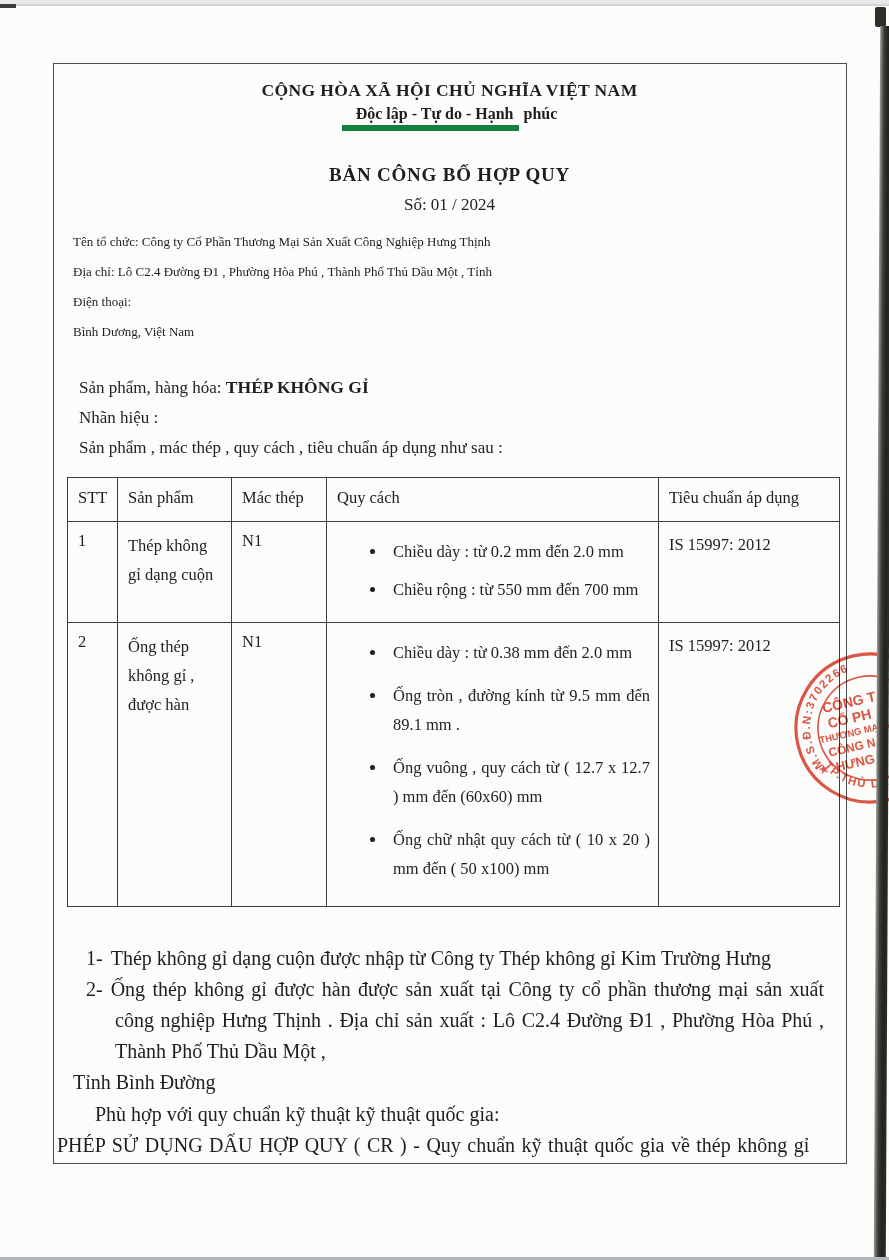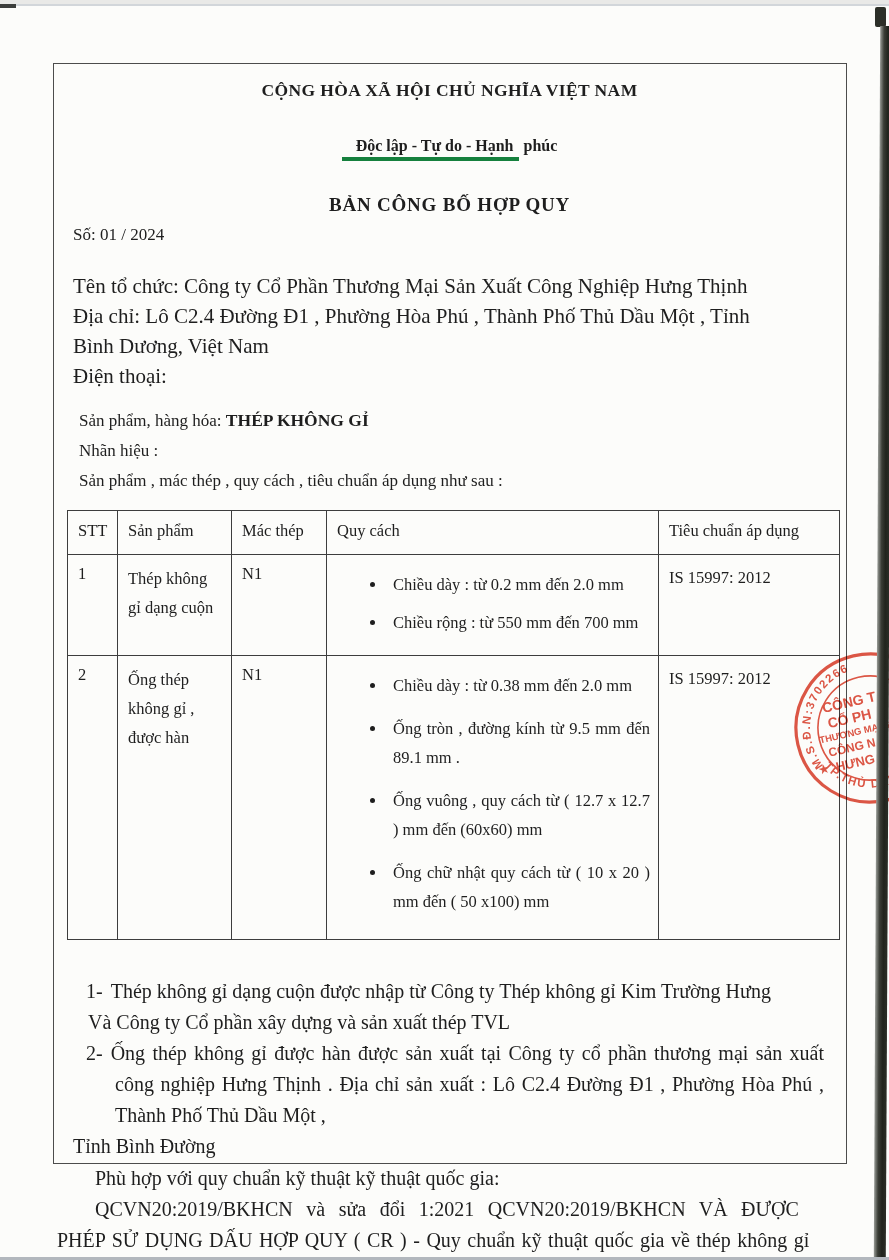--- a/index.html
+++ b/index.html
@@ -28,29 +28,29 @@
 
   .frame{
     position:absolute;left:53px;top:59px;width:794px;height:1101px;
     border:1.6px solid #4c4c4c;box-sizing:border-box;
     z-index:2;
   }
   .content{position:absolute;left:0;top:0;width:100%;height:100%;padding:8px 20px 0 19px;box-sizing:border-box;}
 
   .h-line1{text-align:center;font-weight:bold;font-size:17.5px;letter-spacing:.4px;margin-top:8px;}
   .h-line2{text-align:center;font-weight:bold;font-size:16px;margin-top:4px;}
-  .h-line2 .ul{border-bottom:4px solid #15803d;padding:0 6px 2px 14px;display:inline-block;margin-top:32px;}
+  .h-line2 .ul{border-bottom:6px solid #15803d;padding:0 6px 2px 14px;display:inline-block;}
   .h-line2 .tail{padding-left:4px;}
 
   .doc-title{text-align:center;font-weight:bold;font-size:19px;letter-spacing:.8px;margin-top:33px;}
-  .doc-number{text-align:left;font-size:17px;margin-top:9px;}
-
-  .para{font-size:21px;line-height:30px;margin-top:26px;}
+  .doc-number{text-align:center;font-size:17px;margin-top:9px;}
+
+  .para{font-size:13px;line-height:30px;margin-top:12px;}
   .para .ln{display:block;}
-  .product-line{font-size:17px;line-height:30px;margin-top:14px;margin-left:6px;}
+  .product-line{font-size:17px;line-height:30px;margin-top:25px;margin-left:6px;}
   .product-line b{font-size:17.5px;}
   .simple-line{font-size:17px;line-height:30px;margin-left:6px;}
 
   table.spec{
     border-collapse:collapse;margin-left:-6px;margin-top:14px;
     table-layout:fixed;width:772px;
     font-size:16.5px;
   }
   table.spec th,table.spec td{
     border:1.6px solid #3d3d3d;vertical-align:top;
@@ -98,22 +98,22 @@
       <div class="h-line2">
         <span class="ul">Độc lập - Tự do - Hạnh</span><span class="tail">phúc</span>
       </div>
 
       <div class="doc-title">BẢN CÔNG BỐ HỢP QUY</div>
       <div class="doc-number">Số: 01 / 2024</div>
 
       <div class="para">
         <span class="ln">Tên tổ chức: Công ty Cổ Phần Thương Mại Sản Xuất Công Nghiệp Hưng Thịnh</span>
         <span class="ln">Địa chỉ: Lô C2.4 Đường Đ1 , Phường Hòa Phú , Thành Phố Thủ Dầu Một , Tỉnh</span>
+        <span class="ln">Điện thoại:</span>
         <span class="ln">Bình Dương, Việt Nam</span>
-        <span class="ln">Điện thoại:</span>
       </div>
 
       <div class="product-line">
         <span>Sản phẩm, hàng hóa: </span><b>THÉP KHÔNG GỈ</b>
       </div>
       <div class="simple-line">Nhãn hiệu :</div>
       <div class="simple-line">Sản phẩm , mác thép , quy cách , tiêu chuẩn áp dụng như sau :</div>
 
       <table class="spec">
         <colgroup>
@@ -159,27 +159,25 @@
             </td>
             <td class="cell-tc">IS 15997: 2012</td>
           </tr>
         </tbody>
       </table>
 
       <div class="notes">
         <div class="note-line">
           <span class="num">1-</span><span>Thép không gỉ dạng cuộn được nhập từ Công ty Thép không gỉ Kim Trường Hưng</span>
         </div>
-        <div class="note-cont">Và Công ty Cổ phần xây dựng và sản xuất thép TVL</div>
         <div class="note-hang">
           <span class="num">2-</span><span>Ống thép không gỉ được hàn được sản xuất tại Công ty cổ phần thương mại sản xuất công nghiệp Hưng Thịnh . Địa chỉ sản xuất : Lô C2.4 Đường Đ1 , Phường Hòa Phú , Thành Phố Thủ Dầu Một ,</span>
         </div>
         <div class="province">Tỉnh Bình Đường</div>
         <div class="conform">Phù hợp với quy chuẩn kỹ thuật kỹ thuật quốc gia:</div>
-        <div class="reg1">QCVN20:2019/BKHCN và sửa đổi 1:2021 QCVN20:2019/BKHCN VÀ ĐƯỢC</div>
         <div class="reg2">PHÉP SỬ DỤNG DẤU HỢP QUY ( CR ) -  Quy chuẩn kỹ thuật quốc gia về thép không gỉ</div>
       </div>
 
     </div>
   </div>
 
   <svg class="stamp" viewBox="0 0 224 224" xmlns="http://www.w3.org/2000/svg">
     <g transform="rotate(-13 112 112)" fill="none">
       <circle cx="112" cy="112" r="74" stroke="#dc4a38" stroke-width="3.2"></circle>
       <circle cx="112" cy="112" r="52" stroke="#dc4a38" stroke-width="1.6"></circle>

